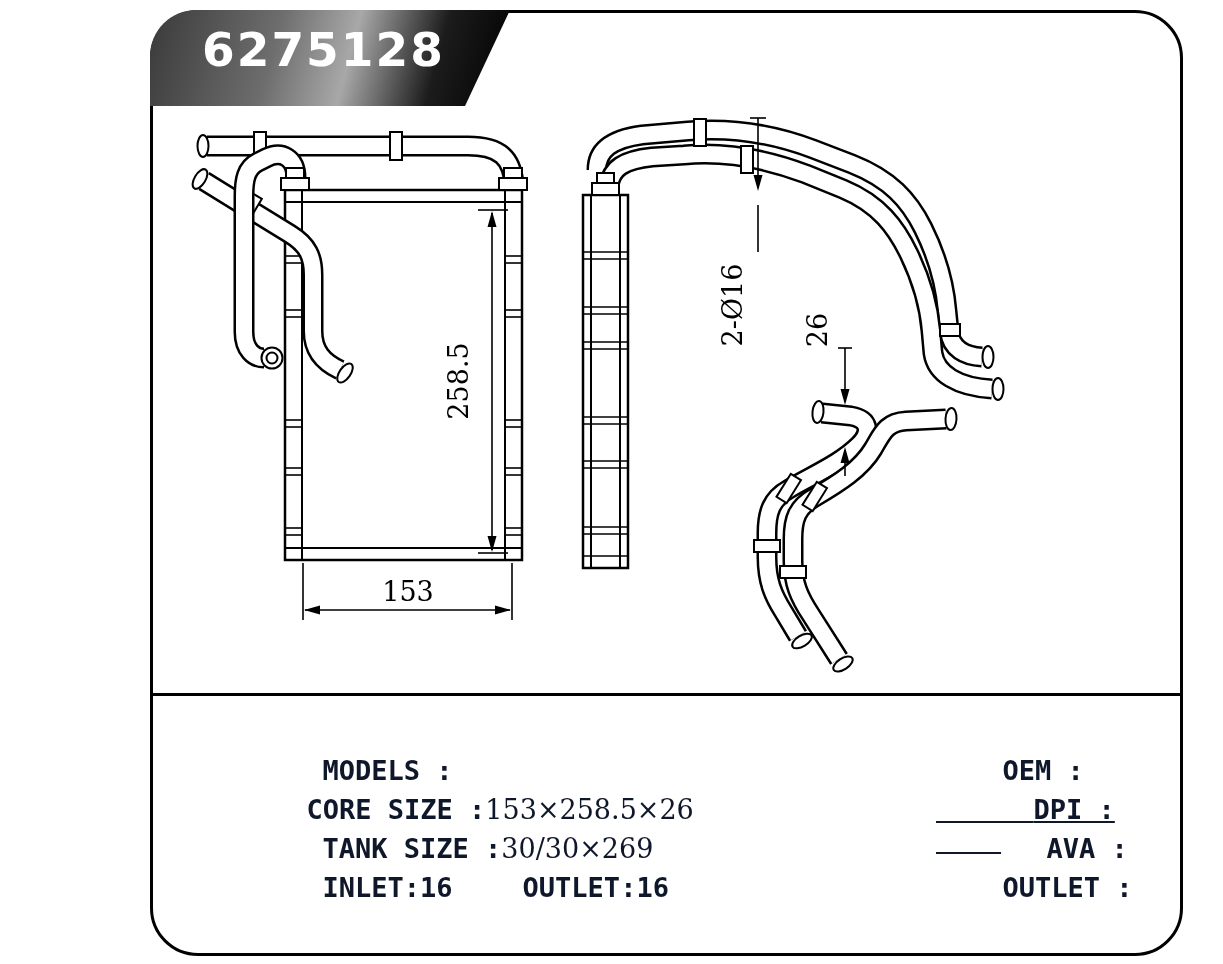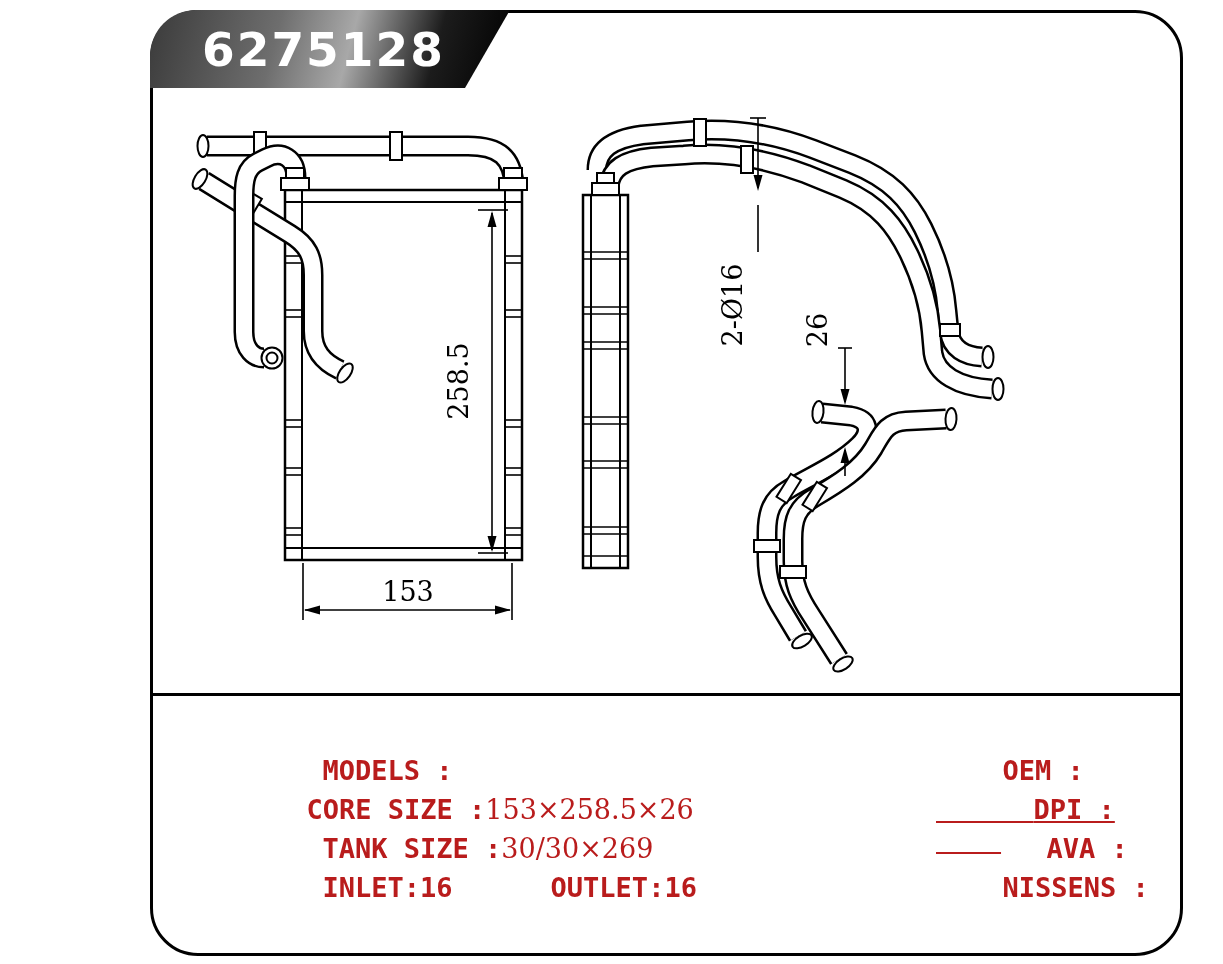--- a/index.html
+++ b/index.html
@@ -1,31 +1,31 @@
 <!DOCTYPE html>
 <html><head>
 <meta charset="utf-8">
 <style>
   html,body{margin:0;padding:0;background:#fff;}
   .page{position:relative;width:1223px;height:964px;background:#ffffff;overflow:hidden;
         font-family:"DejaVu Sans",sans-serif;}
   .frame{position:absolute;left:150px;top:10px;width:1033px;height:946px;
          box-sizing:border-box;border:3px solid #000;border-radius:48px;}
-  .title-block{position:absolute;left:150px;top:10px;width:360px;height:78px;
+  .title-block{position:absolute;left:150px;top:10px;width:360px;height:96px;
          background:linear-gradient(105deg,#3a3a3a 0%,#6e6e6e 35%,#a8a8a8 55%,#1c1c1c 78%,#000 100%);
          border-radius:46px 0 0 0;
          clip-path:polygon(0 0,100% 0,calc(100% - 45px) 100%,0 100%);}
   .part-number{display:block;padding-left:52px;line-height:80px;font-size:47px;
          font-weight:bold;letter-spacing:2px;color:#ffffff;font-family:"DejaVu Sans",sans-serif;}
   .drawing-svg{position:absolute;left:0;top:0;}
   .separator{position:absolute;left:153px;top:693px;width:1027px;height:3px;background:#000;}
   .spec-row{position:absolute;font-family:"DejaVu Sans Mono",monospace;font-weight:bold;
-         font-size:27px;color:#b91c1c;white-space:pre;}
+         font-size:27px;color:#0f172a;white-space:pre;}
   .spec-value{font-family:"DejaVu Serif",serif;font-weight:normal;}
-  .spec-value-bold{font-family:"DejaVu Sans Mono",monospace;font-weight:bold;margin-left:98px;}
+  .spec-value-bold{font-family:"DejaVu Sans Mono",monospace;font-weight:bold;margin-left:70px;}
   
   .ln{stroke:#000;stroke-width:2;fill:none;}
   .thin{stroke:#000;stroke-width:1.6;fill:none;}
   .tube-o{stroke:#000;stroke-width:21;fill:none;stroke-linejoin:round;}
   .tube-i{stroke:#fff;stroke-width:16;fill:none;stroke-linejoin:round;}
   .wfill{fill:#fff;stroke:#000;stroke-width:2;}
   .dim{font-family:"DejaVu Serif",serif;font-size:27px;fill:#000;}
 </style>
 </head>
 <body>
@@ -199,17 +199,17 @@
     <div class="spec-row" style="left:905px;top:724px;">
       <span>OEM :</span>
     </div>
     <div class="spec-row" style="left:936px;top:763px;text-decoration:underline;">
       <span>DPI :</span>
     </div>
     <div class="spec-row" style="left:949px;top:802px;">
       <span>AVA :</span>
     </div>
     <div class="spec-row" style="left:905px;top:841px;">
-      <span>NISSENS :</span>
+      <span>OUTLET :</span>
     </div>
   </div>
 
 </div>
 
 </body></html>

